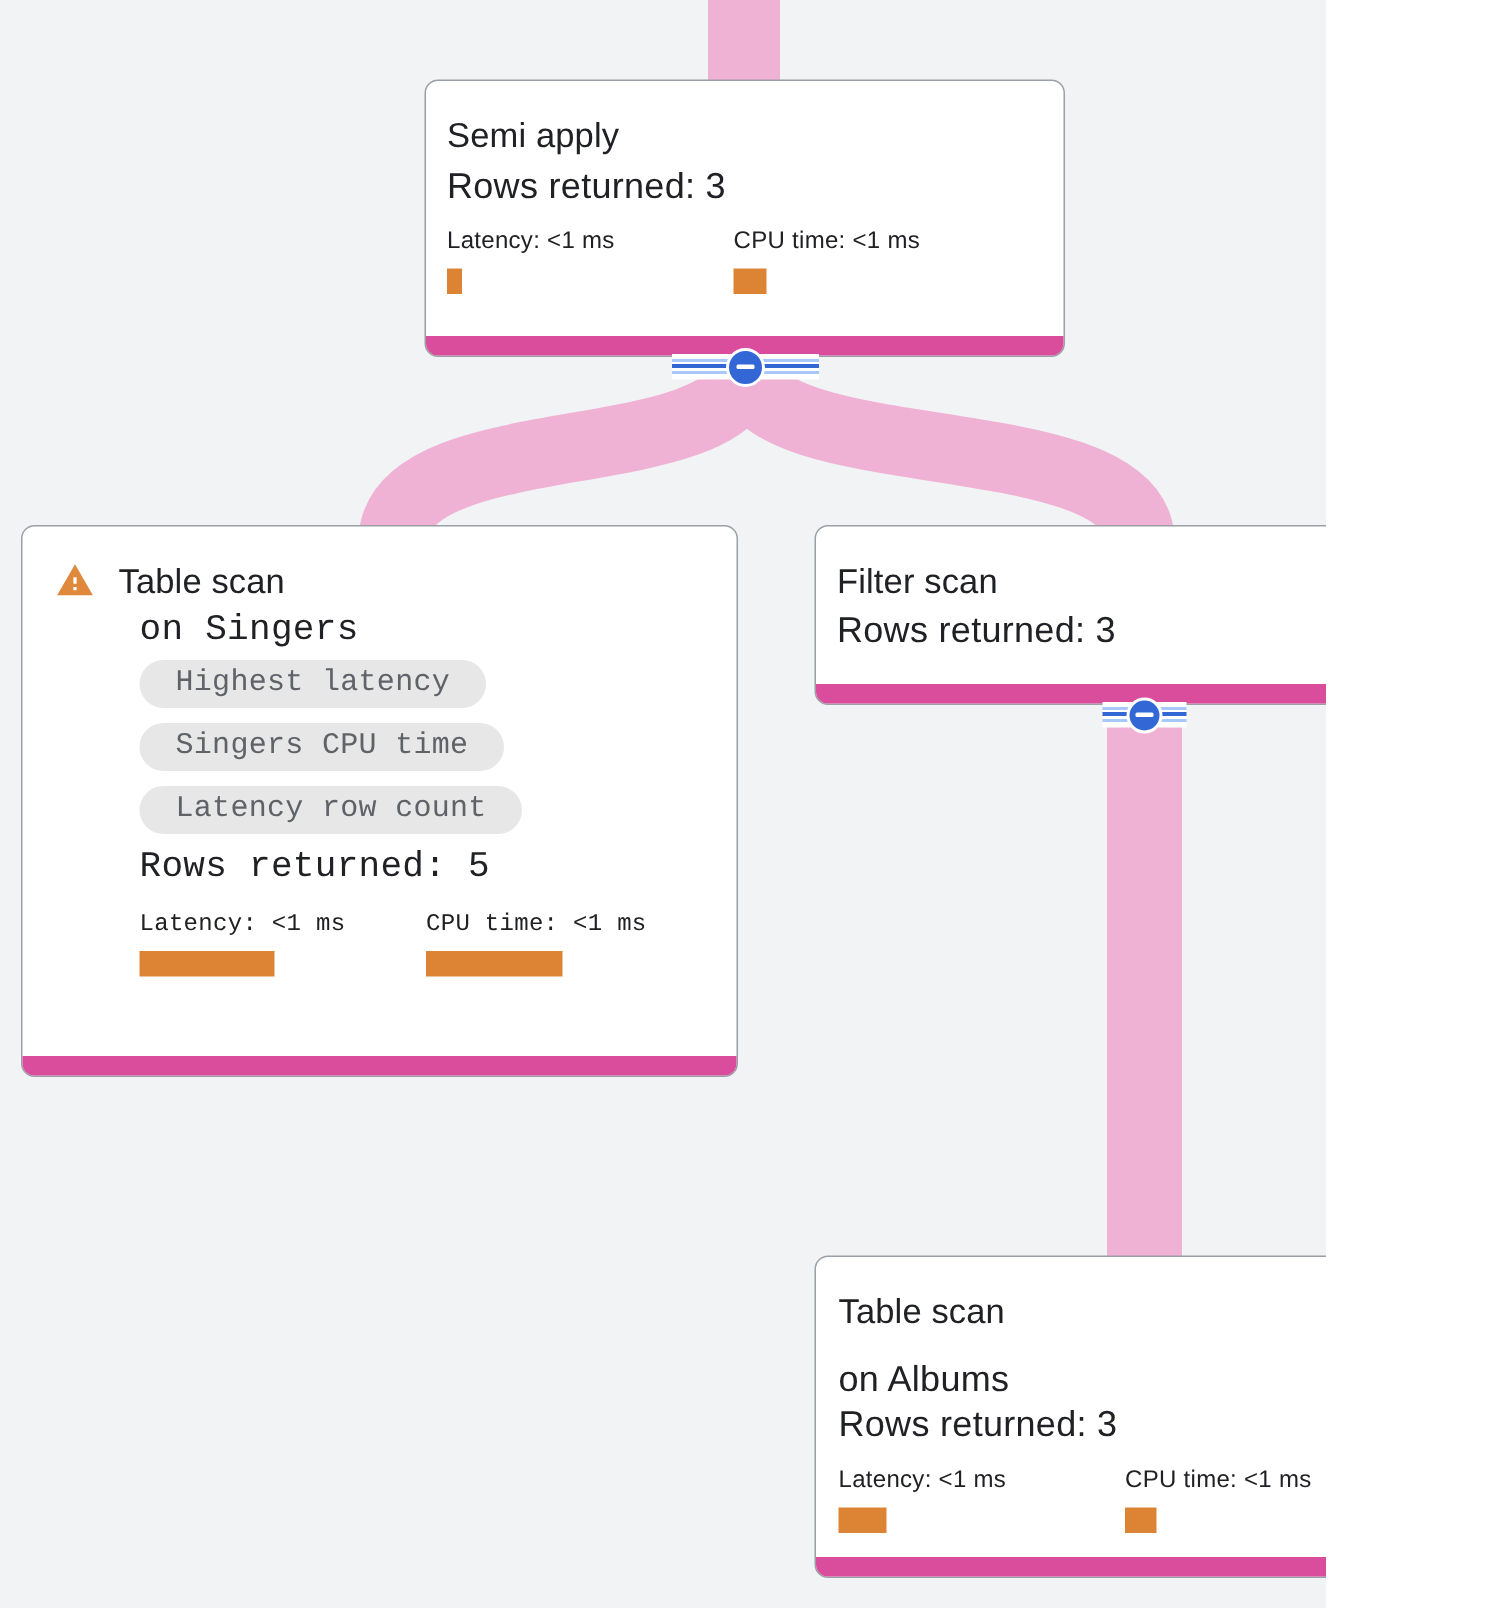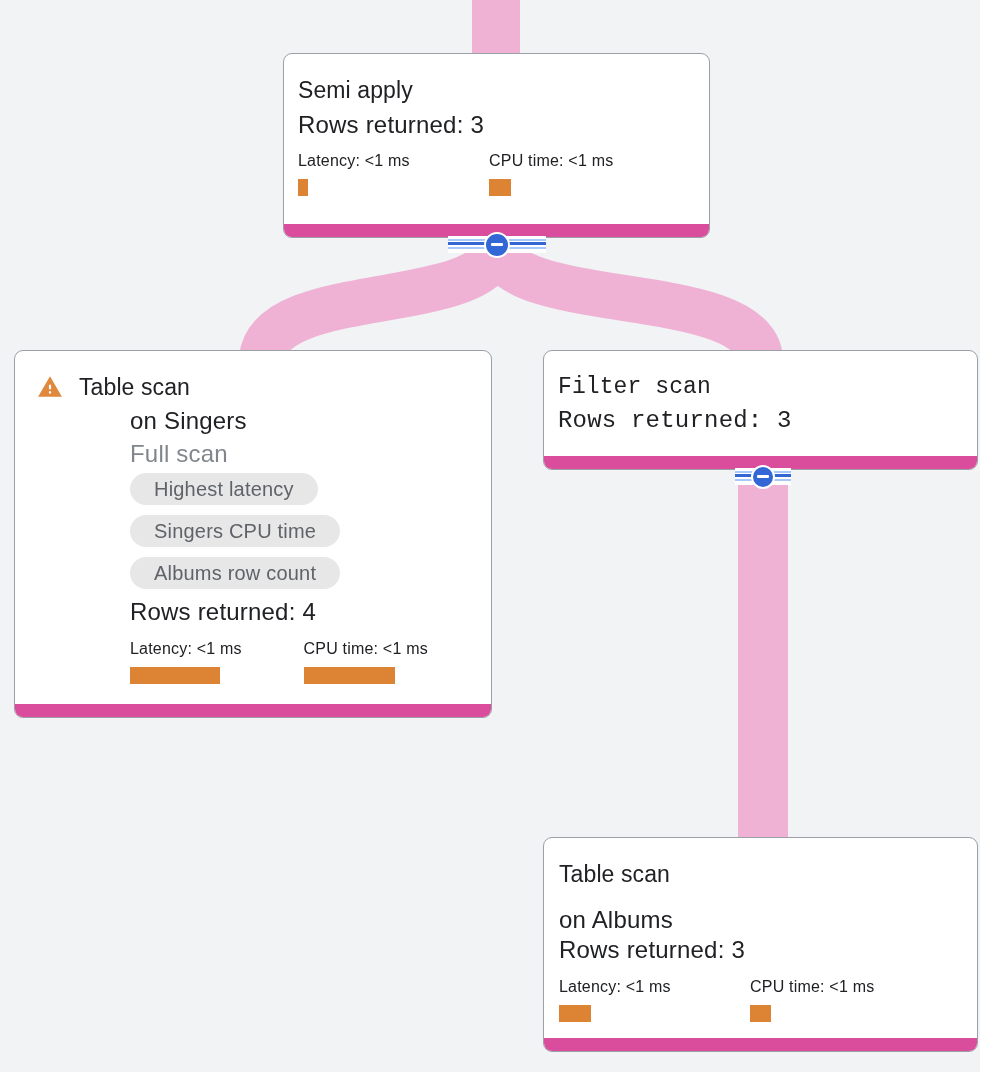--- a/index.html
+++ b/index.html
@@ -15,21 +15,21 @@
     --text_primary:#202124;
     --text_secondary:#80868b;
     --chip_bg:#e7e7e8;
     --chip_text:#5f6368;
   }
   *{box-sizing:border-box;}
   html,body{margin:0;padding:0;}
   body{font-family:"Liberation Sans", sans-serif;}
   .canvas{
     position:relative;
-    width:980px;height:1072px;
+    width:884px;height:1072px;
     background:var(--background);
     overflow:hidden;
   }
   svg.edges{position:absolute;left:0;top:0;z-index:0;}
   .edge{stroke:var(--edge_pink);fill:none;}
 
   .card{
     position:absolute;
     background:var(--card_bg);
     border:1px solid var(--card_border);
@@ -46,21 +46,21 @@
     margin:0;font-size:23px;line-height:28px;font-weight:500;
     color:var(--text_primary);letter-spacing:0.1px;
   }
   .node-line{font-size:24px;line-height:26px;letter-spacing:0.2px;}
   .node-line.secondary{color:var(--text_secondary);}
   .mt-rows{margin-top:8px;}
   .title-row{display:flex;align-items:center;}
   .warn{margin-left:8px;width:26px;height:26px;flex:0 0 auto;}
   .warn svg{display:block;}
   .title-row .node-title{margin-left:16px;}
-  .indent{margin-left:101px;}
+  .indent{margin-left:64px;font-family:Liberation Mono, monospace;}
 
   .chips{margin-top:6px;}
   .chip{
     display:table;            
     background:var(--chip_bg);
     color:var(--chip_text);
     font-size:20px;line-height:32px;height:32px;
     padding:0 24px;border-radius:16px;
     margin-bottom:10px;letter-spacing:0.2px;text-align:right;
   }
@@ -130,43 +130,42 @@
       <div class="title-row">
         <span class="warn">
           <svg viewBox="0 0 24 24" width="26" height="26">
             <path fill="var(--warning_orange)" d="M1 21h22L12 2 1 21zm12-3h-2v-2h2v2zm0-4h-2v-4h2v4z"></path>
           </svg>
         </span>
         <h2 class="node-title">Table scan</h2>
       </div>
       <div class="indent">
         <div class="node-line" style="margin-top:7px;">on Singers</div>
-        <div class="node-line secondary" style="margin-top:7px;">Full scan</div>
         <div class="chips">
           <div class="chip">Highest latency</div>
           <div class="chip">Singers CPU time</div>
-          <div class="chip">Albums row count</div>
-        </div>
-        <div class="node-line" style="margin-top:7px;">Rows returned: 4</div>
+          <div class="chip">Latency row count</div>
+        </div>
+        <div class="node-line" style="margin-top:7px;">Rows returned: 5</div>
         <div class="metrics" style="margin-top:11px;">
           <div class="metric">
             <div class="metric-label">Latency: &lt;1 ms</div>
             <div class="metric-bar" style="width: 90px;"></div>
           </div>
           <div class="metric">
             <div class="metric-label">CPU time: &lt;1 ms</div>
             <div class="metric-bar" style="width: 91px;"></div>
           </div>
         </div>
       </div>
     </div>
     <div class="accent-strip"></div>
   </div>
 
-  <div class="card" style="left:543px;top:350px;width:435px;height:120px;font-family:Liberation Mono, monospace;">
+  <div class="card" style="left:543px;top:350px;width:435px;height:120px;">
     <div class="card-body">
       <h2 class="node-title">Filter scan</h2>
       <div class="node-line" style="margin-top:7px;">Rows returned: 3</div>
     </div>
     <div class="accent-strip"></div>
   </div>
 
   <div class="card" style="left:543px;top:837px;width:435px;height:215px;">
     <div class="card-body" style="padding-left:15px;">
       <h2 class="node-title">Table scan</h2>

